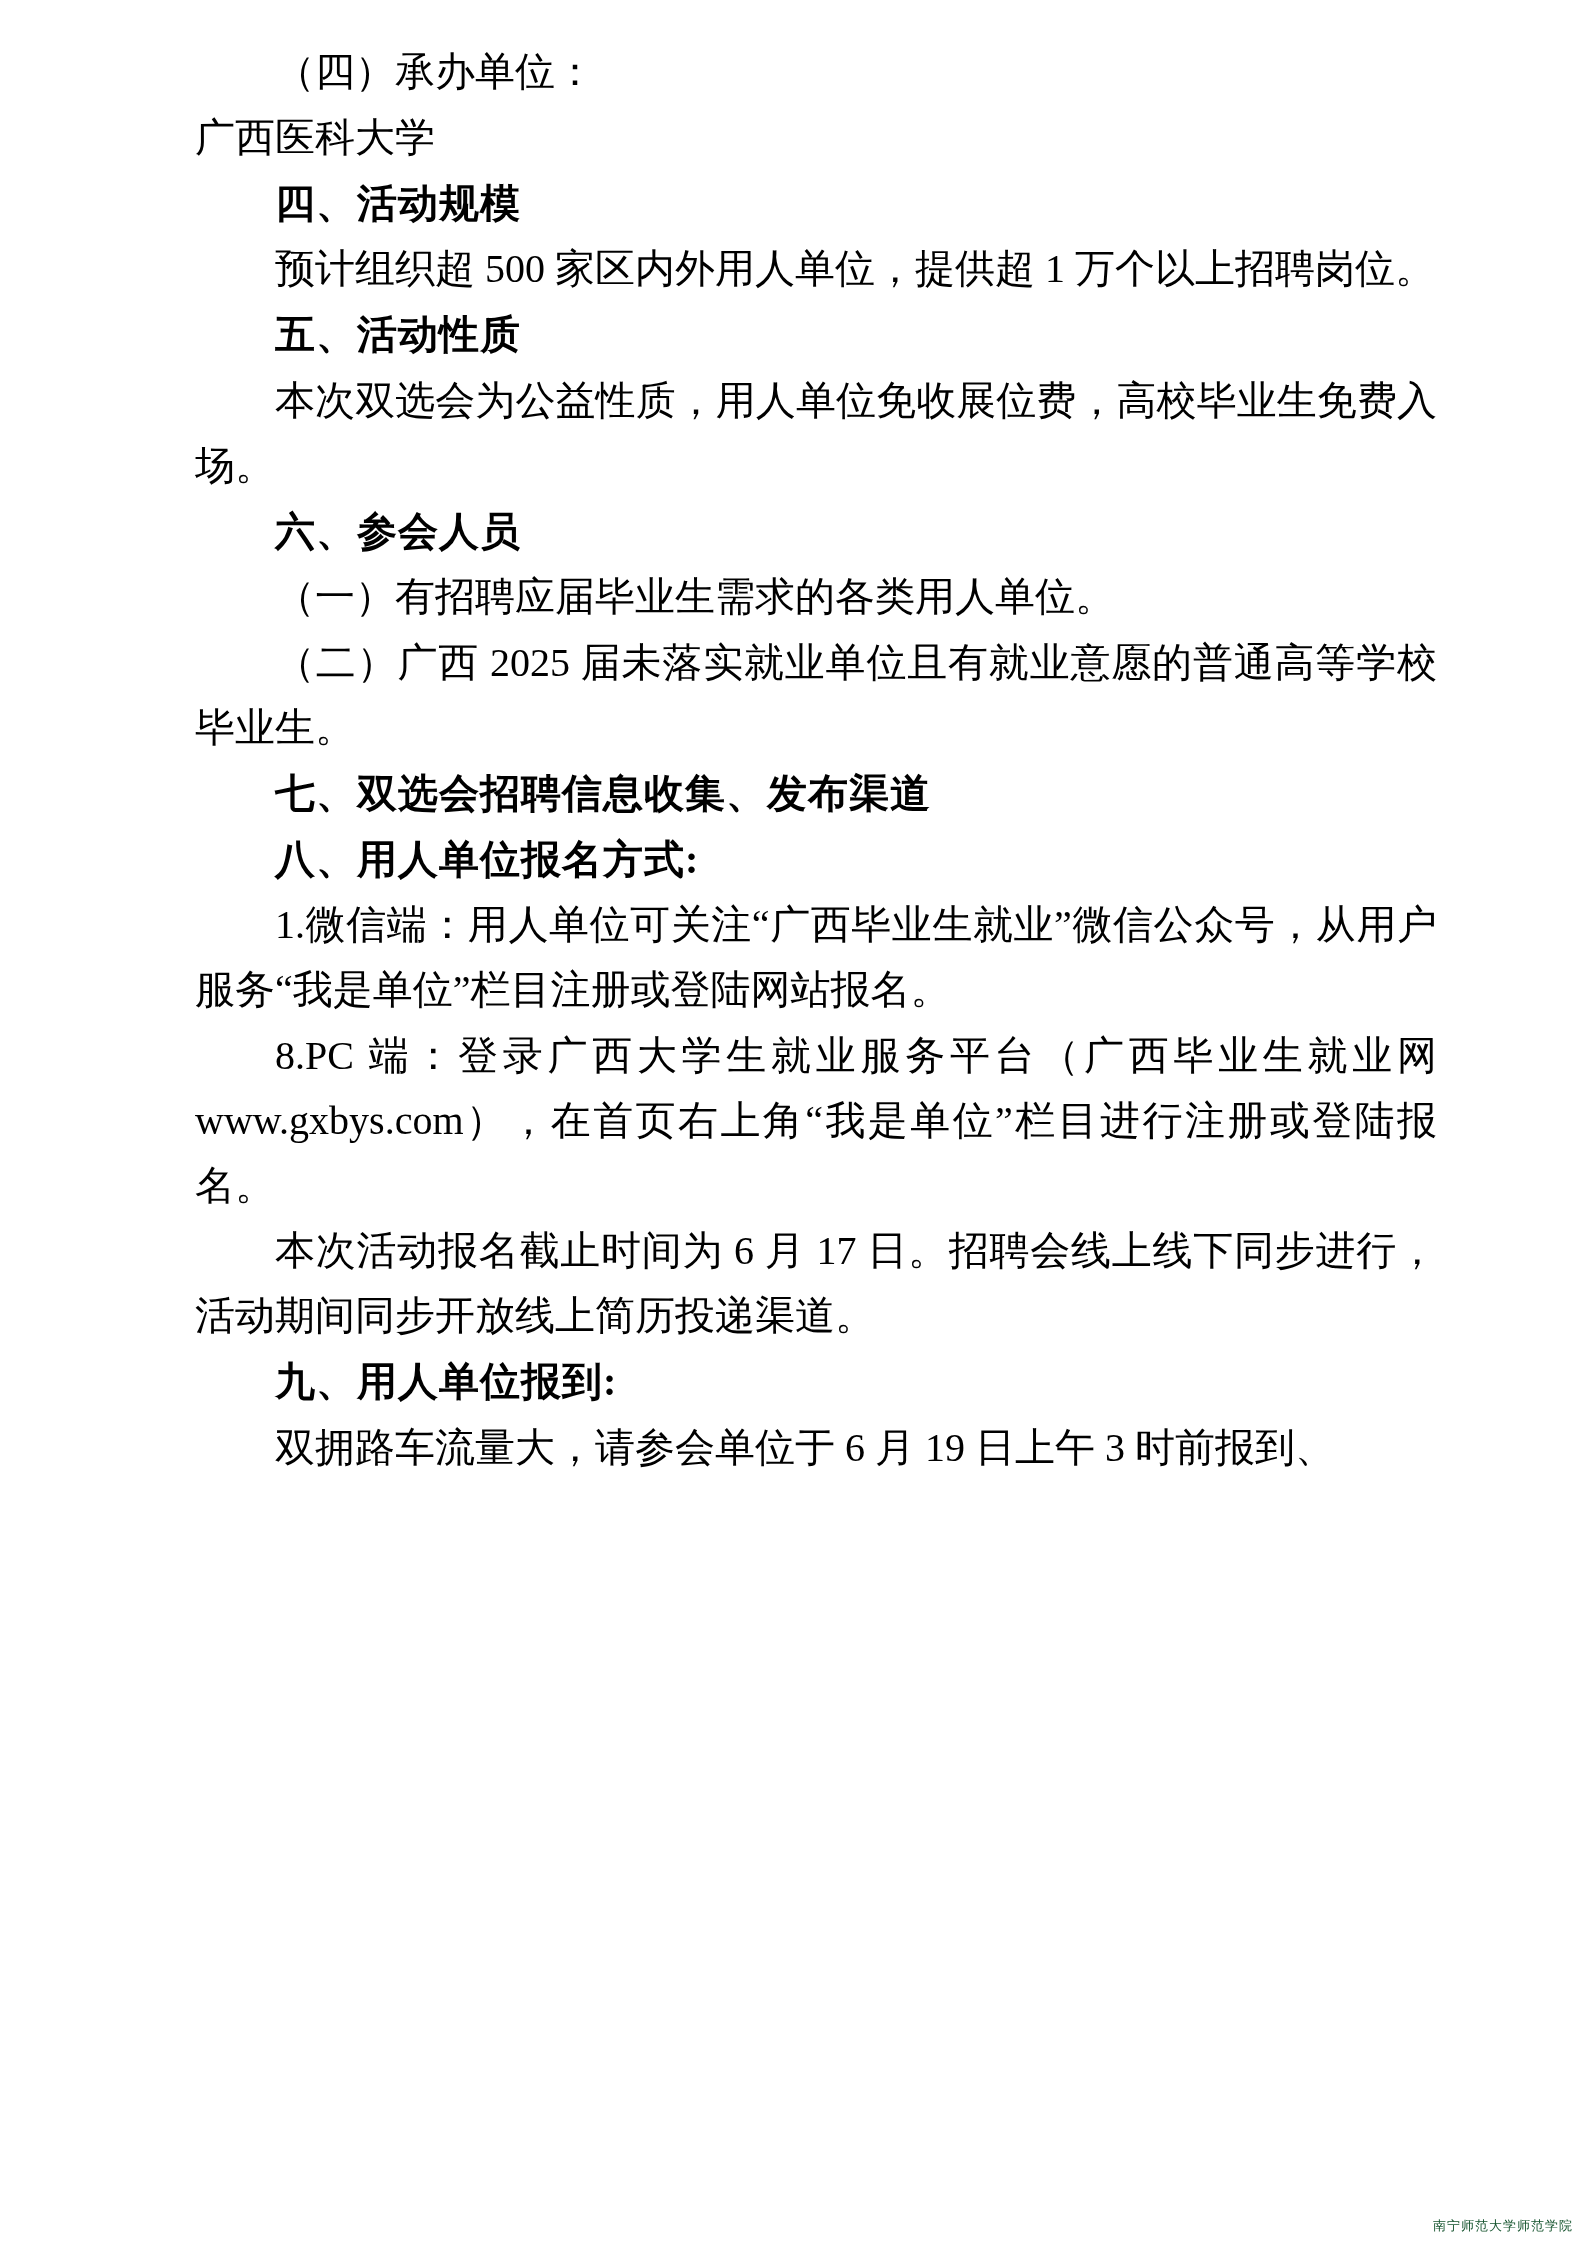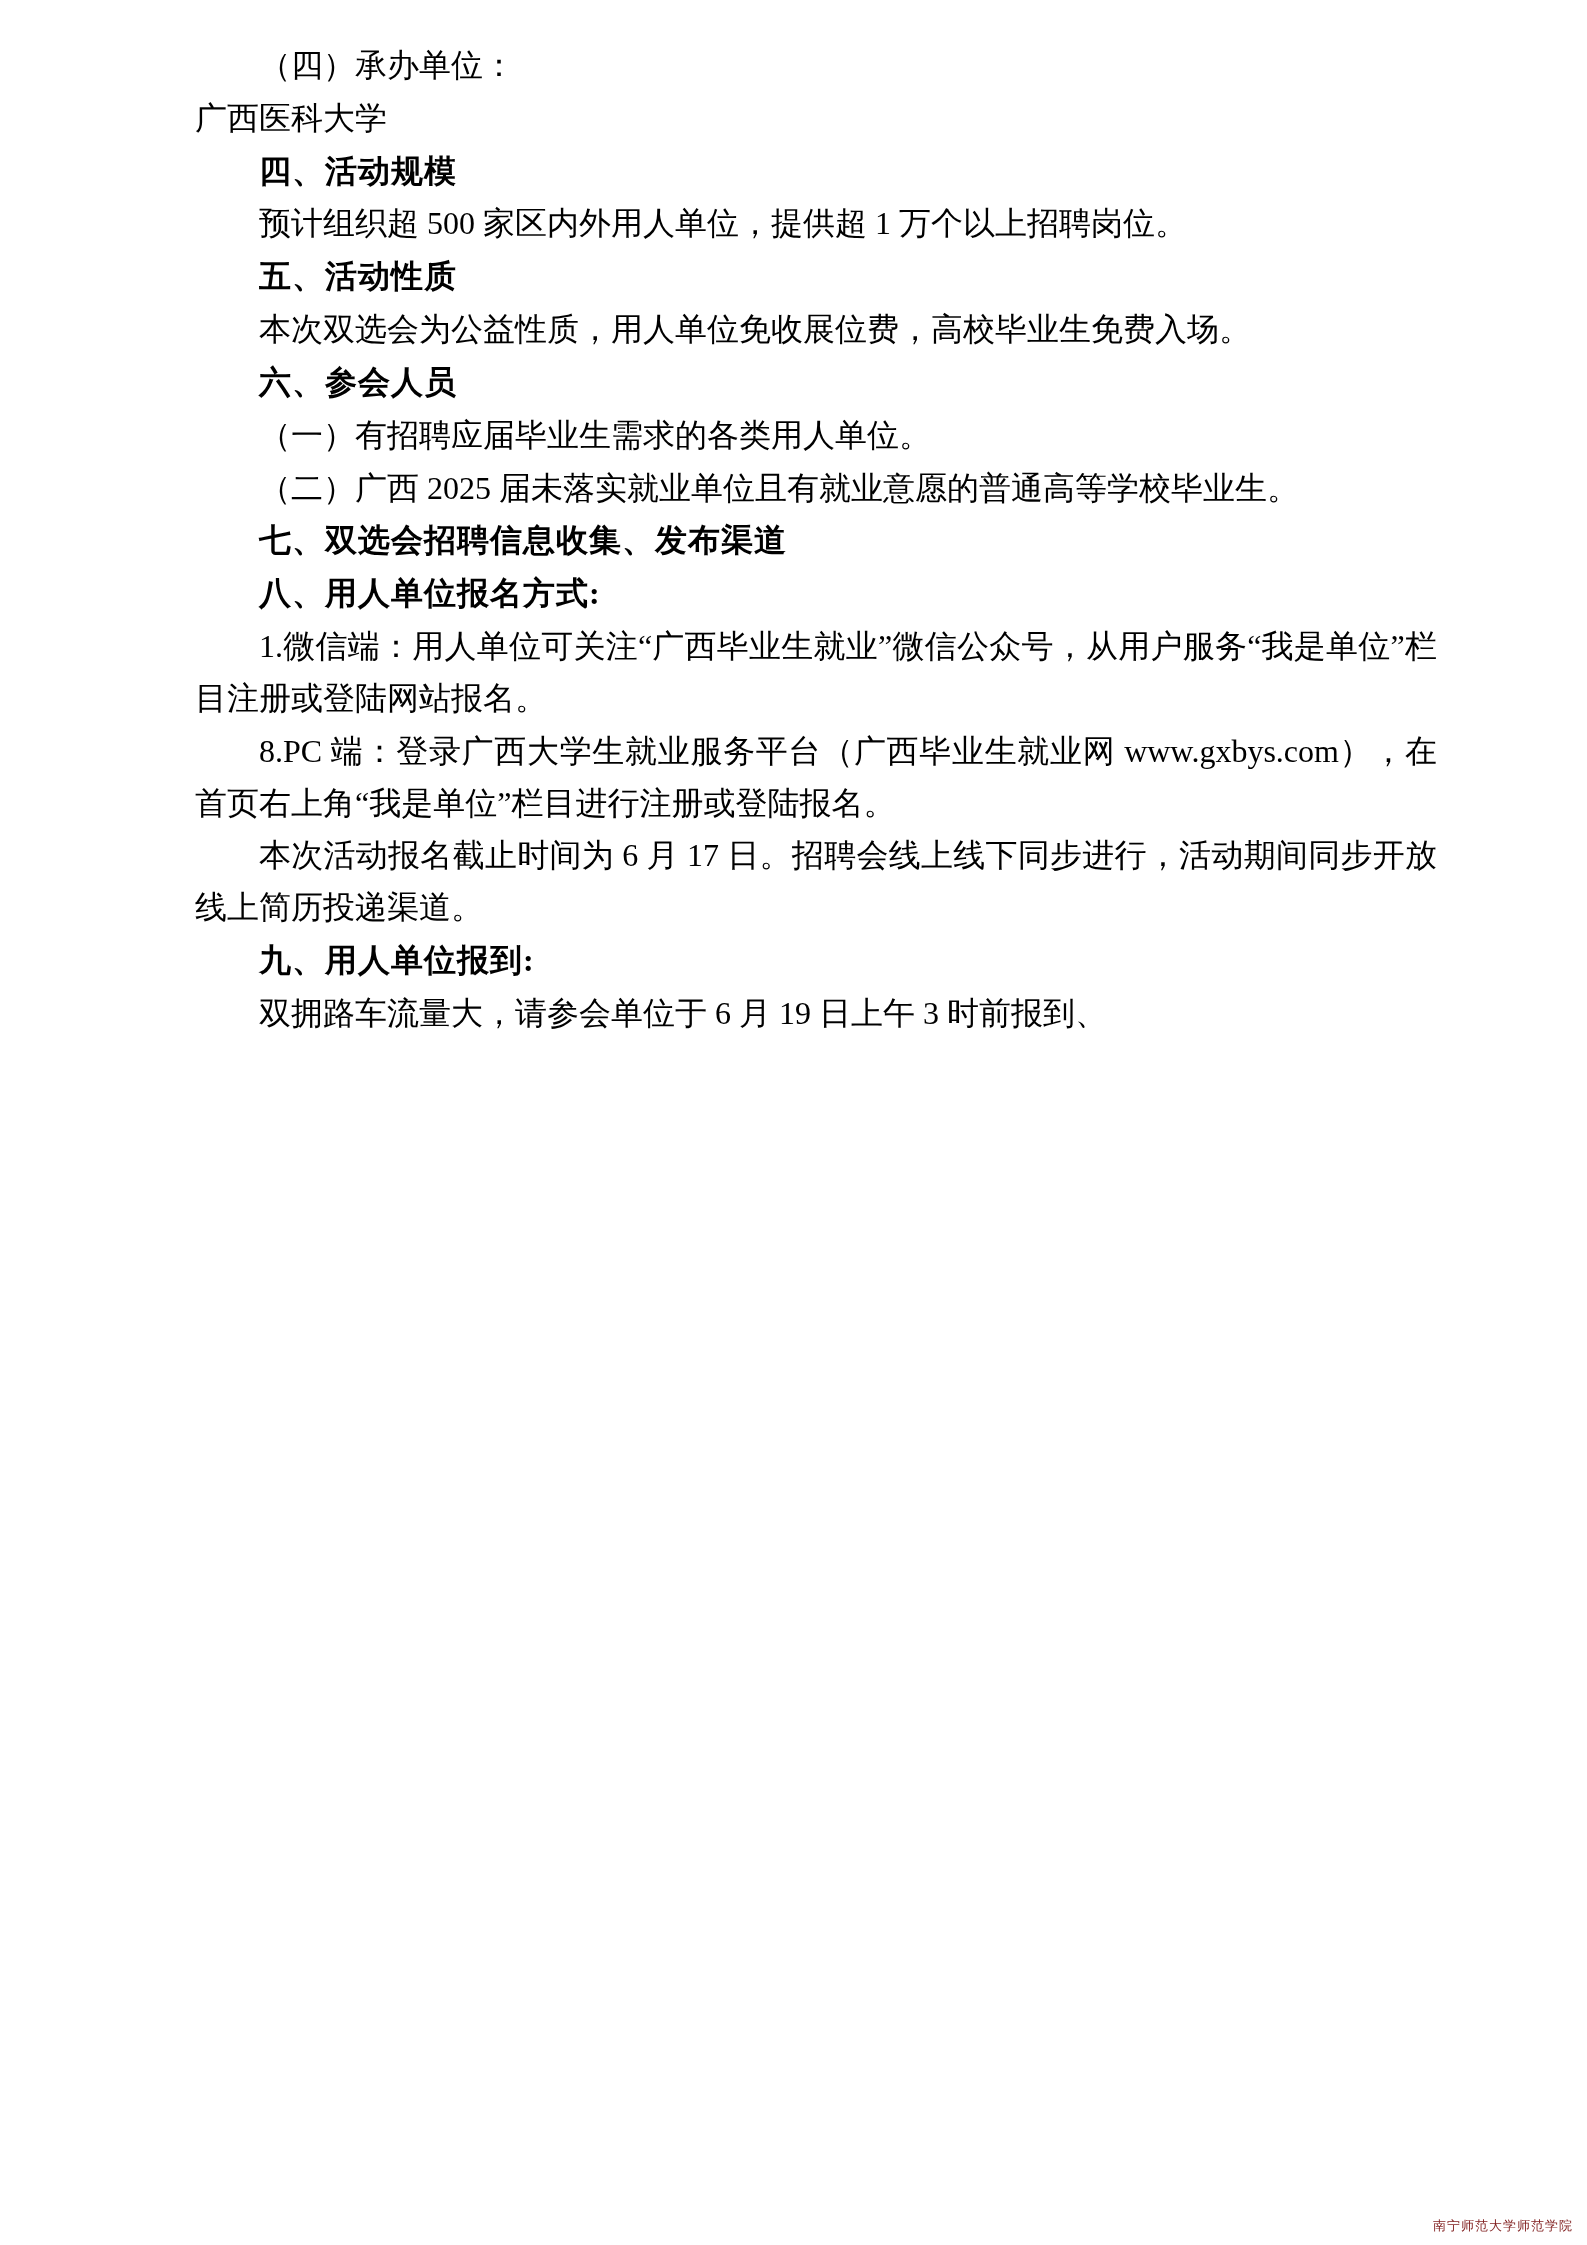--- a/index.html
+++ b/index.html
@@ -14,21 +14,21 @@
   .page {
     position: relative;
     width: 1587px;
     height: 2245px;
     background: #ffffff;
     box-sizing: border-box;
     padding: 40px 150px 40px 195px;
     overflow: hidden;
   }
   .doc-body {
-    font-size: 32px;
+    font-size: 40px;
     line-height: 1.62;
     text-align: justify;
     text-justify: inter-ideograph;
     font-family: Liberation Serif, serif;
   }
   p.para {
     margin: 0 0 1px 0;
     text-indent: 0;
   }
   p.indent {
@@ -39,21 +39,21 @@
     margin: 0 0 1px 0;
     text-indent: 2em;
     font-weight: bold;
     letter-spacing: 1px;
   }
   .watermark {
     position: absolute;
     right: 14px;
     bottom: 10px;
     font-size: 13px;
-    color: #7f1d1d;
+    color: #14532d;
     font-family: "Liberation Sans", sans-serif;
     letter-spacing: 1px;
     white-space: nowrap;
   }
 </style>
 </head>
 <body>
 
 <div class="page">
   <div class="doc-body">

